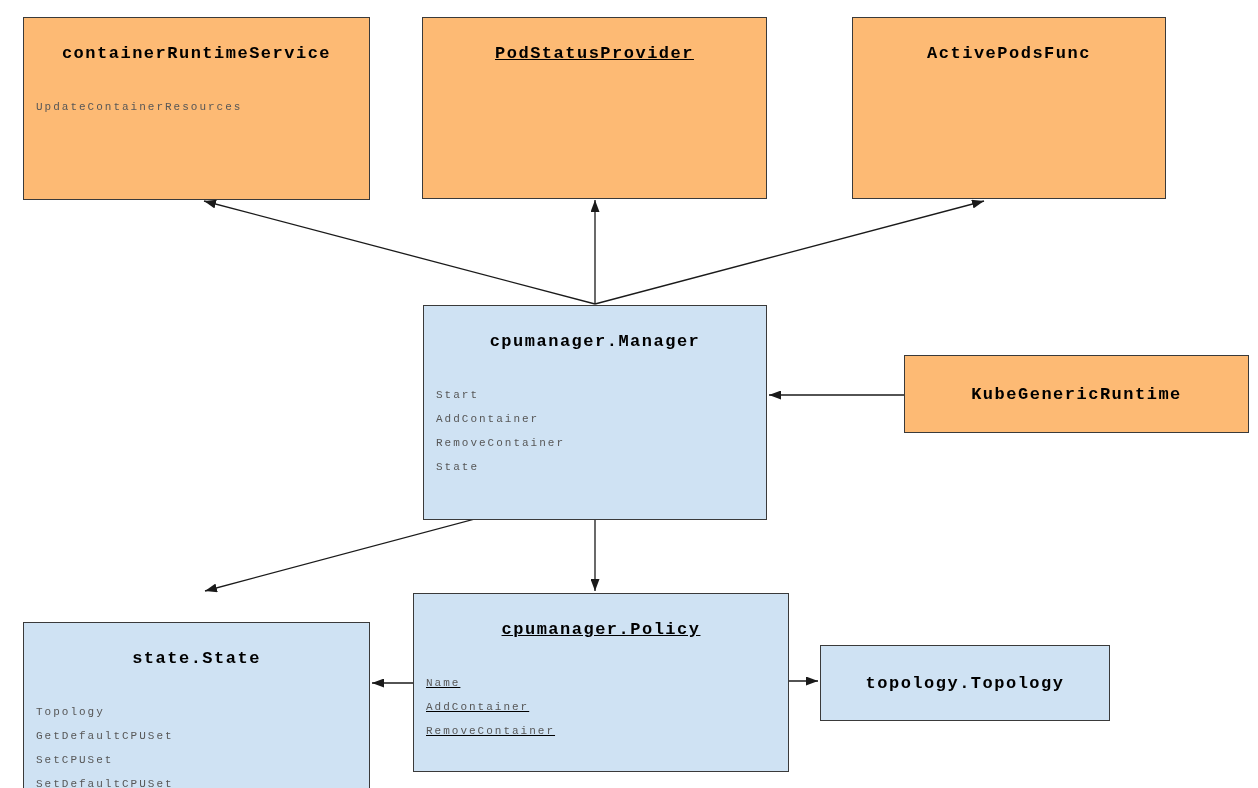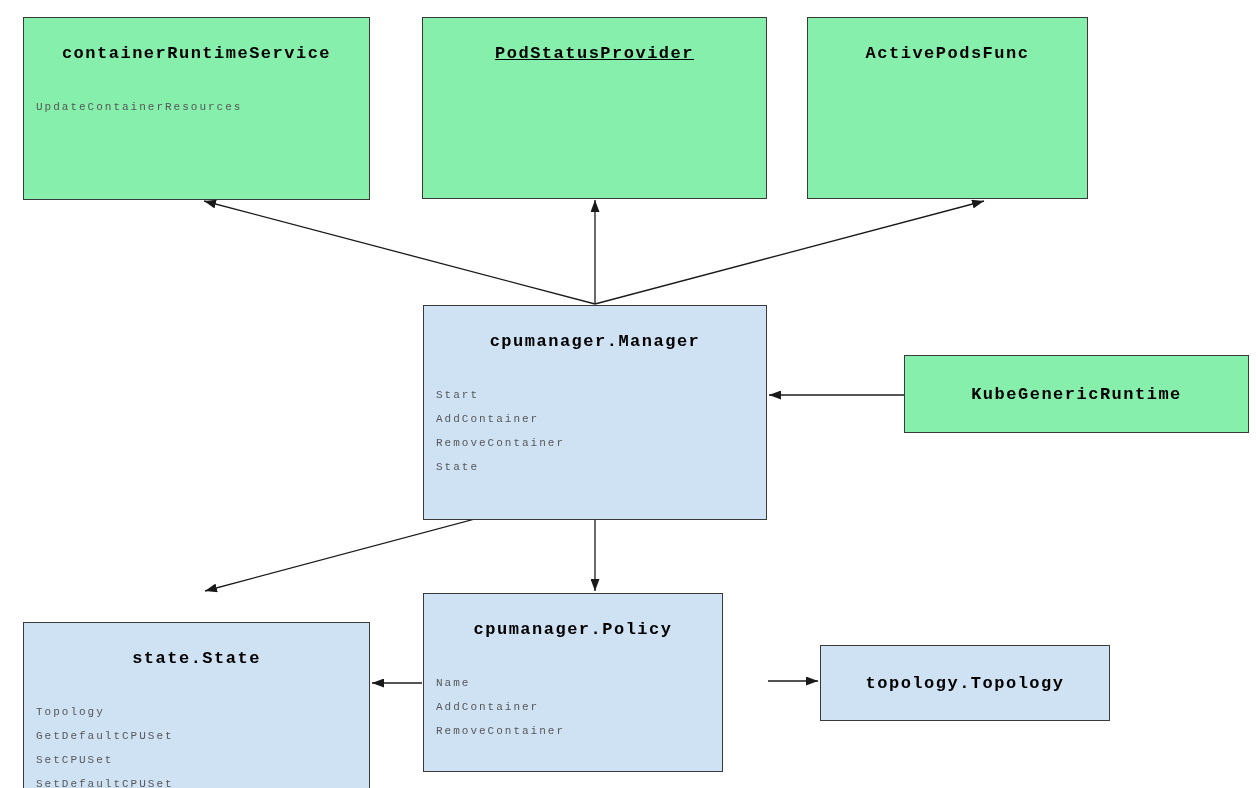--- a/index.html
+++ b/index.html
@@ -22,21 +22,21 @@
     width: 1258px;
     height: 788px;
   }
   .edge-layer line {
     stroke: #1a1a1a;
     stroke-width: 1.3;
   }
   .node {
     position: absolute;
     box-sizing: border-box;
-    background: #86efac;
+    background: #fdba74;
     border: 1.5px solid #3a3a3a;
   }
   .node.highlight {
     background: #cfe2f3;
   }
   .node-title {
     margin-top: 26px;
     text-align: center;
     font-weight: bold;
     font-size: 17px;
@@ -57,25 +57,25 @@
     display: flex;
     align-items: center;
     justify-content: center;
   }
   .node.vcenter .node-title {
     margin-top: 0;
   }
   
   #n-crs { left: 23px;  top: 17px;  width: 347px; height: 183px; }
   #n-psp { left: 422px; top: 17px;  width: 345px; height: 182px; text-decoration: underline; }
-  #n-apf { left: 807px; top: 17px;  width: 281px; height: 182px; }
+  #n-apf { left: 852px; top: 17px;  width: 314px; height: 182px; }
   #n-mgr { left: 423px; top: 305px; width: 344px; height: 215px; }
   #n-kgr { left: 904px; top: 355px; width: 345px; height: 78px;  }
   #n-sst { left: 23px;  top: 598px; width: 347px; height: 179px; margin-top: 24px; }
-  #n-pol { left: 423px; top: 593px; width: 300px; height: 179px; }
+  #n-pol { left: 413px; top: 593px; width: 376px; height: 179px; text-decoration: underline; }
   #n-top { left: 820px; top: 645px; width: 290px; height: 76px;  }
 </style>
 </head>
 <body>
 
 <div class="canvas">
 
   <svg class="edge-layer" viewBox="0 0 1258 788" xmlns="http://www.w3.org/2000/svg">
     <defs>
       <marker id="arrow" markerWidth="13" markerHeight="9" refX="12" refY="4.5" orient="auto" markerUnits="userSpaceOnUse">

